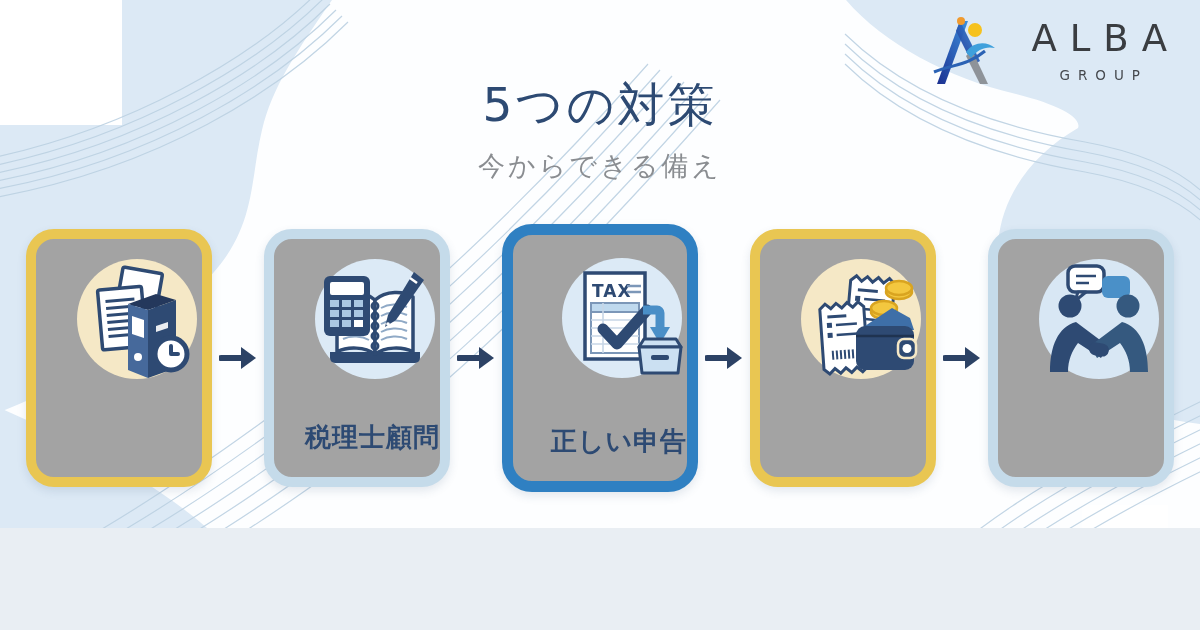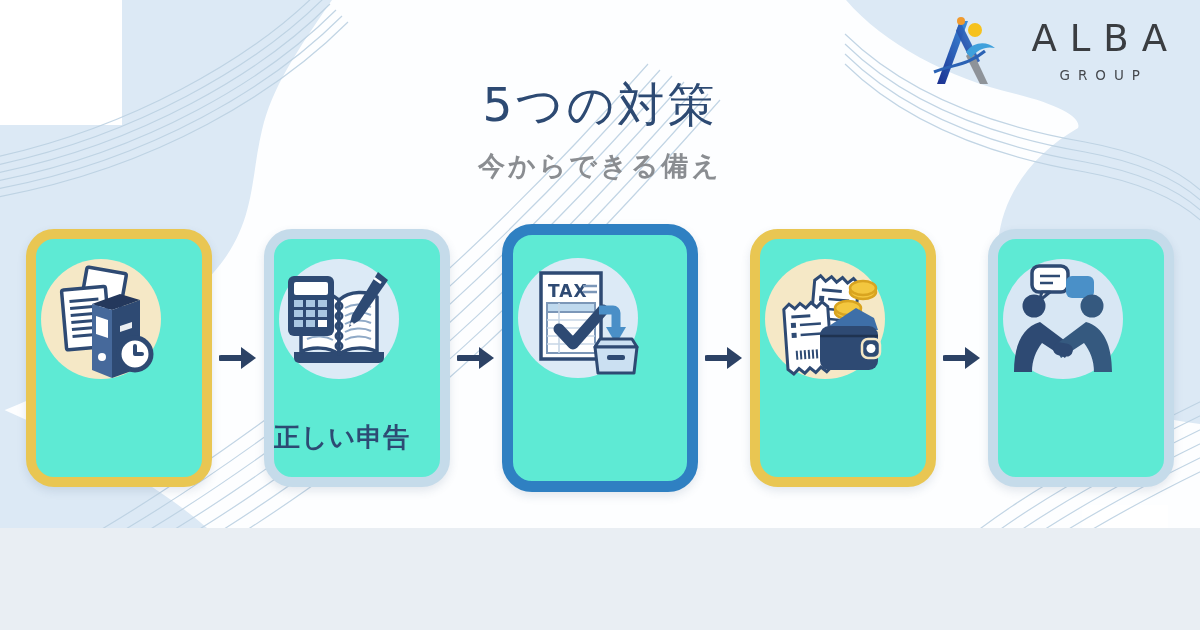--- a/index.html
+++ b/index.html
@@ -15,27 +15,27 @@
   .logo-name{font-size:37px;font-weight:500;letter-spacing:13px;color:#3A3D41;padding-left:10px;}
   .logo-sub{font-size:13.5px;font-weight:500;letter-spacing:8px;color:#45484D;margin-top:12px;padding-left:6px;}
 
   
   .title-row{position:absolute;top:74px;left:0;width:100%;text-align:center;}
   .title-inner{position:relative;display:inline-block;font-size:47px;font-weight:normal;
     color:var(--navy-text,#2D4A73);letter-spacing:3px;}
   .title-inner::before{content:"";position:absolute;left:-14px;right:-10px;bottom:-6px;height:31px;
     background:var(--highlight-band,#C8DEF0);border-radius:17px;z-index:-1;}
   .subtitle-row{position:absolute;top:148px;left:0;width:100%;text-align:center;
-    font-size:27px;font-weight:700;letter-spacing:3px;color:var(--subtitle-gray,#8A8D91);}
+    font-size:27px;font-weight:400;letter-spacing:3px;color:var(--subtitle-gray,#8A8D91);}
 
   
   .cards{position:absolute;top:224px;left:0;width:100%;display:flex;justify-content:center;align-items:center;}
   .card{
-    box-sizing:border-box;width:186px;height:258px;background:#5eead4;border:10px solid #ccc;
-    border-radius:28px;display:flex;flex-direction:column;align-items:flex-start;
+    box-sizing:border-box;width:186px;height:258px;background:#a3a3a3;border:10px solid #ccc;
+    border-radius:28px;display:flex;flex-direction:column;align-items:flex-end;
     box-shadow:0 4px 10px rgba(44,74,115,.13);
   }
   .card[data-accent="yellow"]{border-color:var(--accent-yellow,#E9C652);}
   .card[data-accent="light-blue"]{border-color:var(--accent-light-blue,#C5DBEA);}
   .card[data-accent="blue"]{border-color:var(--accent-blue,#2F80C2);}
   .card.emphasized{width:196px;height:268px;border-width:11px;border-radius:30px;}
   .icon-wrap{margin-top:15px;}
   .card.emphasized .icon-wrap{margin-top:18px;}
   .card-label{margin-top:auto;margin-bottom:22px;font-size:26px;font-weight:bold;
     color:var(--navy-text,#2B4668);letter-spacing:1px;white-space:nowrap;}
@@ -192,21 +192,21 @@
               <rect x="44" y="56" width="9" height="7"></rect>
             <rect x="20" y="66" width="9" height="7"></rect>
               <rect x="32" y="66" width="9" height="7"></rect>
           </g>
           <rect x="44" y="66" width="9" height="7" fill="#fff"></rect>
           <path d="M104 18 L114 26 L86 66 L75 73 L78 61 Z" fill="#2E4A73"></path>
           <line x1="100" y1="24" x2="107" y2="29" stroke="#fff" stroke-width="2.5"></line>
           <circle cx="78" cy="70" r="1.8" fill="#fff"></circle>
         </svg>
       </div>
-      <div class="card-label">正しい申告</div>
+      <div class="card-label">税理士顧問</div>
     </div>
 
     <div class="arrow">
       <svg width="38" height="26" viewBox="0 0 38 26">
           <line x1="2" y1="13" x2="24" y2="13" stroke="#2C4265" stroke-width="6" stroke-linecap="round"></line>
           <polygon points="22,2 37,13 22,24" fill="#2C4265"></polygon>
         </svg>
     </div>
 
     <div class="card emphasized" data-accent="blue">
@@ -229,20 +229,21 @@
             <line x1="46" y1="50" x2="46" y2="100"></line>
           </g>
           <path d="M46 76 L60 91 L90 57" fill="none" stroke="#2E4A73" stroke-width="11" stroke-linecap="round" stroke-linejoin="round"></path>
           <path d="M86 57 h14 a3 3 0 0 1 3 3 v14" fill="none" stroke="#4A8FC7" stroke-width="9"></path>
           <polygon points="93,74 113,74 103,91" fill="#4A8FC7"></polygon>
           <path d="M82 94 l5 -8 h32 l5 8 Z" fill="#CBE0F2" stroke="#2E4A73" stroke-width="3" stroke-linejoin="round"></path>
           <path d="M82 94 h42 l-3 26 h-36 Z" fill="#CBE0F2" stroke="#2E4A73" stroke-width="3" stroke-linejoin="round"></path>
           <rect x="94" y="102" width="18" height="5" rx="2" fill="#2E4A73"></rect>
         </svg>
       </div>
+      <div class="card-label">正しい申告</div>
     </div>
 
     <div class="arrow">
       <svg width="38" height="26" viewBox="0 0 38 26">
           <line x1="2" y1="13" x2="24" y2="13" stroke="#2C4265" stroke-width="6" stroke-linecap="round"></line>
           <polygon points="22,2 37,13 22,24" fill="#2C4265"></polygon>
         </svg>
     </div>
 
     <div class="card" data-accent="yellow">

